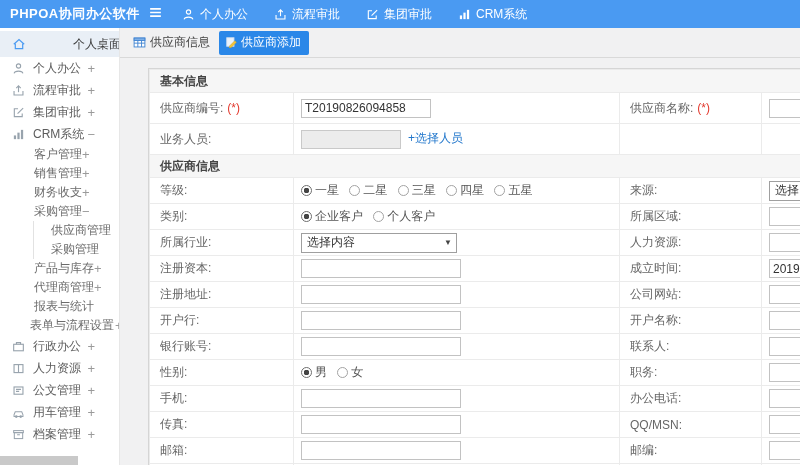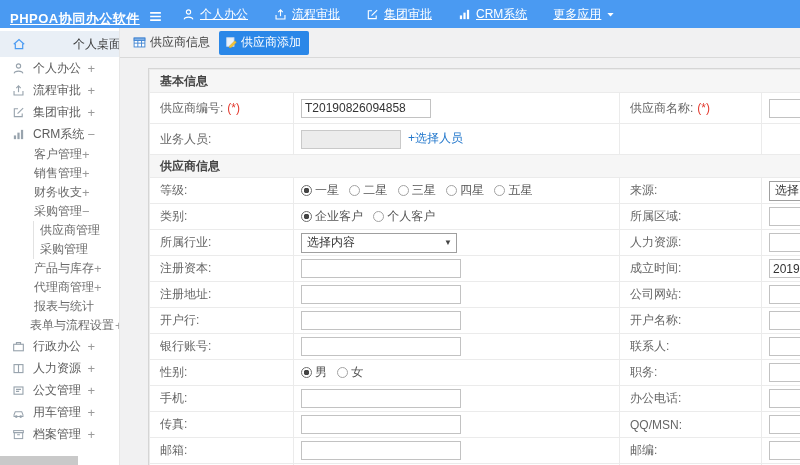--- a/index.html
+++ b/index.html
@@ -2,42 +2,42 @@
 <html><head>
 <meta charset="utf-8">
 <style>
   html,body{margin:0;padding:0;}
   body{width:800px;height:465px;overflow:hidden;background:#fff;
        font-family:"Liberation Sans","DejaVu Sans",sans-serif;}
   .stage{position:relative;width:800px;height:465px;overflow:hidden;background:#fff;}
 
   
   .topbar{position:absolute;left:0;top:0;width:800px;height:28px;background:#4a9af2;
-          display:flex;align-items:flex-end;color:#fff;z-index:5;text-decoration:underline;}
+          display:flex;align-items:center;color:#fff;z-index:5;}
   .brand{font-size:13px;font-weight:bold;padding-left:10px;width:130px;letter-spacing:.5px;white-space:nowrap;}
   .burger{margin:0 6px 0 8px;display:flex;align-items:center;cursor:pointer;}
   .nav{display:flex;align-items:center;height:28px;}
   .navitem{display:flex;align-items:center;gap:5px;padding:0 13px;font-size:12px;height:28px;cursor:pointer;white-space:nowrap;}
   .navitem svg{display:block;}
 
   
   .sidebar{position:absolute;left:0;top:28px;width:120px;height:437px;background:#fff;
            border-right:1px solid #e7e7e7;box-sizing:border-box;padding-top:3px;overflow:hidden;z-index:4;}
   .sitem{display:flex;align-items:center;font-size:12px;color:#5c5c5c;padding:0 10px 0 12px;cursor:pointer;white-space:nowrap;}
   .sitem .icon{width:14px;margin-right:7px;display:flex;color:#98a3ad;flex:none;}
   .sitem .toggle{margin-left:auto;color:#9a9a9a;font-size:13px;line-height:1;}
   .lv1{height:22px;}
   .lv1 .toggle{margin-right:14px;}
   .first{height:26px;background:#e9eff6;color:#3c3c3c;gap:40px;}
   .first .icon{color:#4a9af2;}
   .lv2{height:19px;padding-left:34px;color:#6b6b6b;}
   .lv2 .toggle{margin-right:26px;}
   .lv2.tight{padding-left:30px;}
   .lv2.tight .toggle{margin-left:1px;margin-right:0;}
-  .lv3{height:19px;margin-left:33px;border-left:1px solid #e2e2e2;padding-left:6px;color:#6b6b6b;}
+  .lv3{height:19px;margin-left:33px;border-left:1px solid #e2e2e2;padding-left:17px;color:#6b6b6b;}
 
   
   .content{position:absolute;left:120px;top:28px;width:680px;height:437px;background:#f1f1f2;overflow:hidden;}
   .tabs{display:flex;align-items:center;height:29px;padding-left:13px;gap:9px;border-bottom:1px solid #d9d9d9;}
   .tab{display:flex;align-items:center;gap:4px;font-size:12px;cursor:pointer;}
   .tab-plain{color:#444;}
   .tab-active{color:#fff;background:#2a87e8;padding:3px 8px 4px 6px;border-radius:2px;}
   .tab svg{display:block;}
 
   
@@ -115,28 +115,20 @@
       <div class="navitem">
         <span>
             <svg width="13" height="13" viewBox="0 0 14 14" fill="currentColor">
               <rect x="2" y="8" width="2.4" height="4"></rect>
               <rect x="5.8" y="5" width="2.4" height="7"></rect>
               <rect x="9.6" y="2" width="2.4" height="10"></rect>
             </svg>
           </span>
         <span>CRM系统</span>
       </div>
-      <div class="navitem">
-        <span>更多应用</span>
-        <span>
-            <svg width="9" height="9" viewBox="0 0 10 10" fill="currentColor">
-              <path d="M1.5 3.2l3.5 4 3.5-4z"></path>
-            </svg>
-          </span>
-      </div>
     </nav>
   </header>
 
   <aside class="sidebar">
     <div class="sitem first">
       <span class="icon">
           <svg width="14" height="14" viewBox="0 0 14 14" fill="none" stroke="currentColor" stroke-width="1.2">
             <path d="M1.8 7.2L7 2.6l5.2 4.6"></path>
             <path d="M3.3 6.6v5.1h7.4V6.6"></path>
           </svg>

